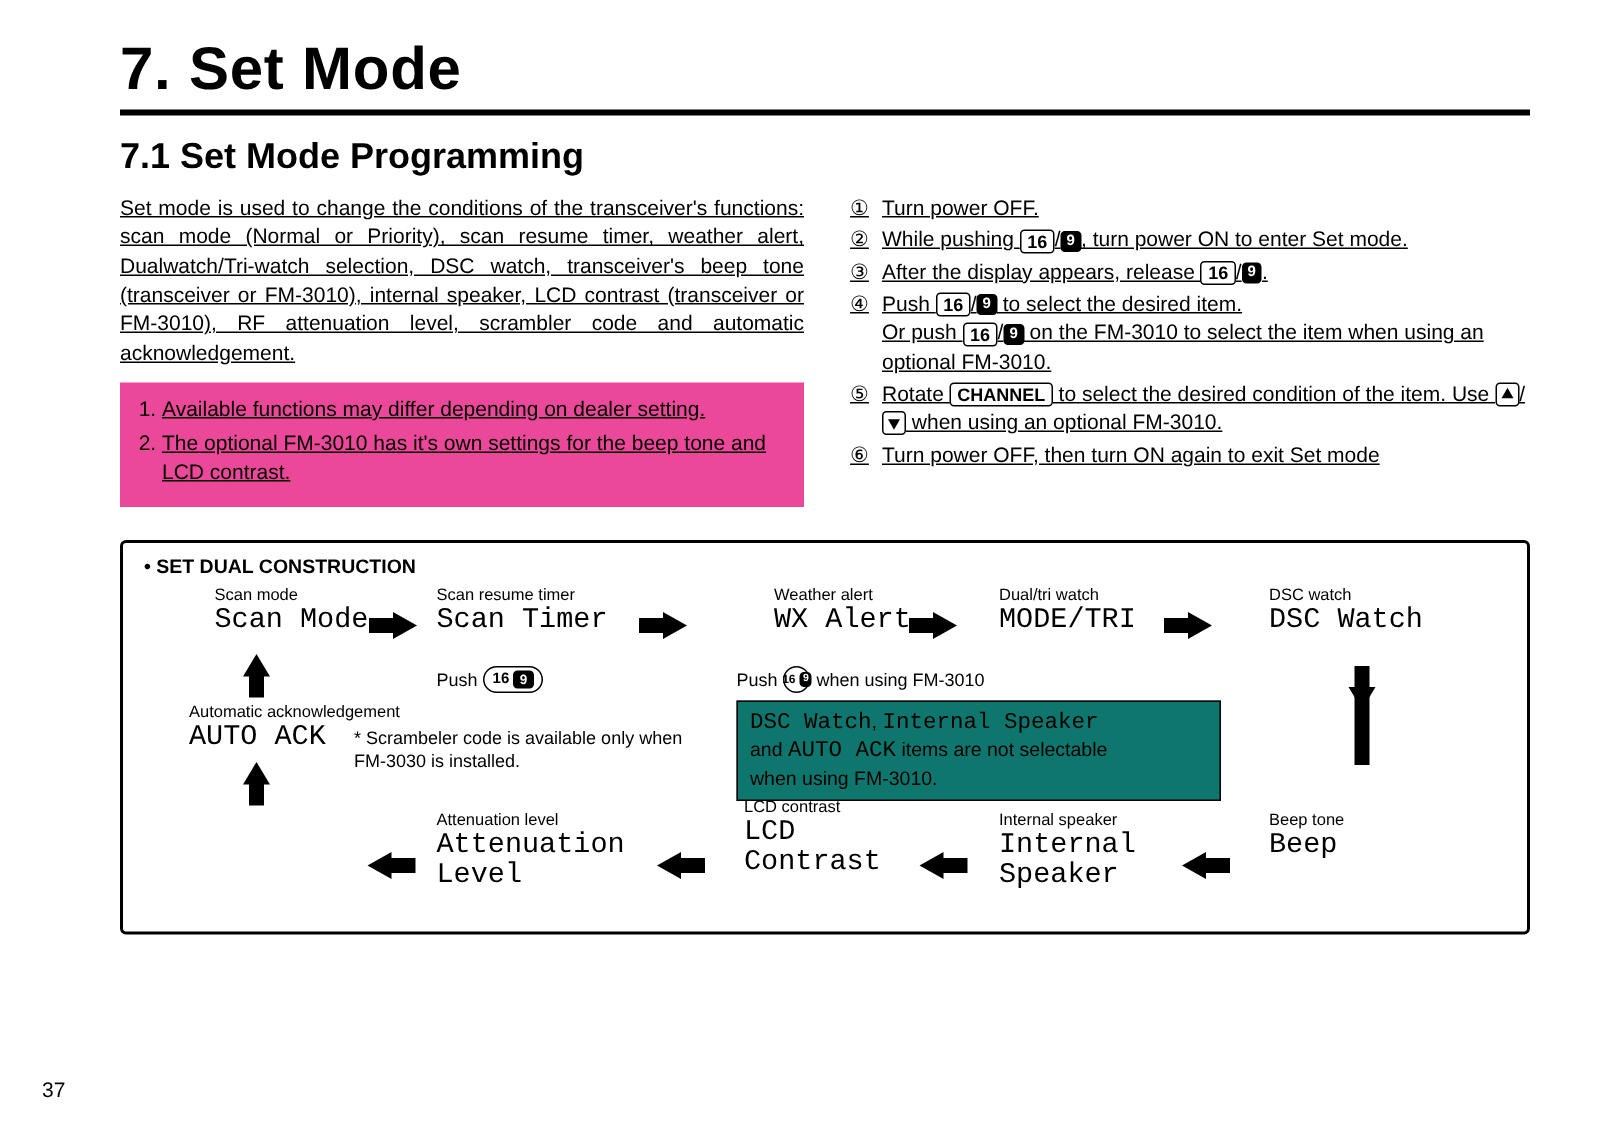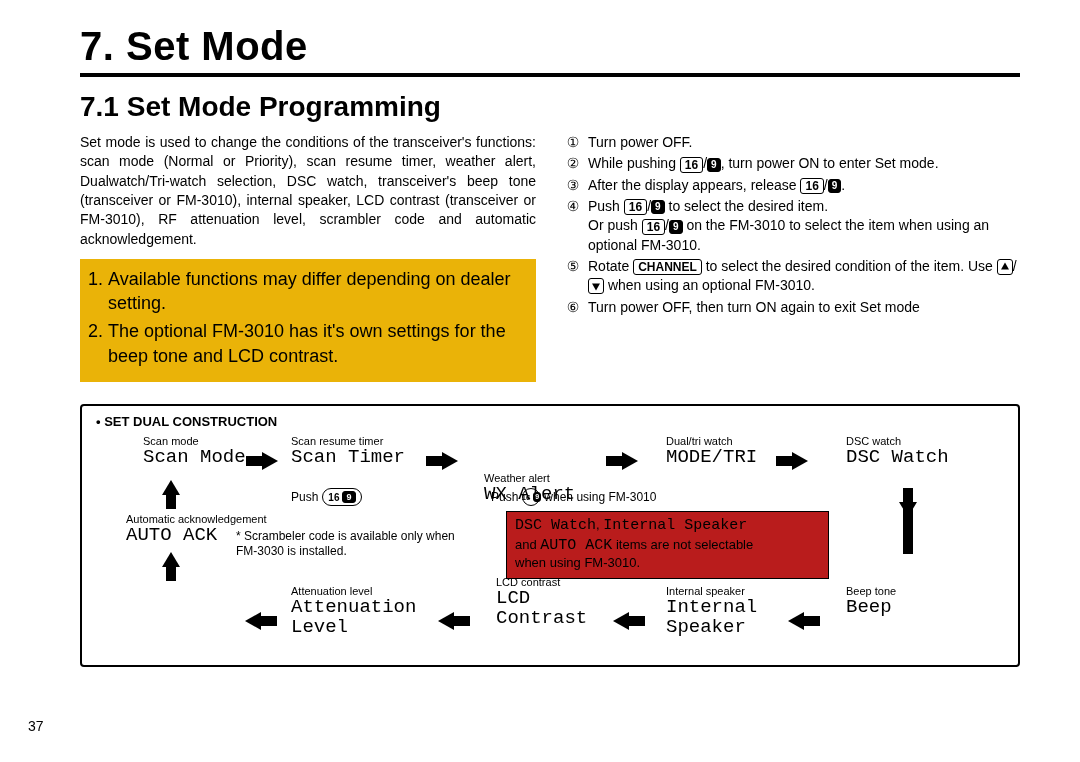--- a/index.html
+++ b/index.html
@@ -28,41 +28,42 @@
     font-weight: bold;
     margin: 4px 0 4px 0;
     letter-spacing: .5px;
   }
   .rule {
     border: none;
     border-top: 4px solid #000;
     margin: 2px 0 14px 0;
   }
   .section-title {
-    font-size: 28px;
+    font-size: 24px;
     font-weight: bold;
     margin: 0 0 10px 0;
   }
   .cols {
     display: flex;
     gap: 28px;
+    text-decoration: underline;
   }
   .col {
     flex: 1 1 0;
     font-size: 14px;
     line-height: 1.38;
   }
   .intro {
     text-align: justify;
     margin-bottom: 10px;
   }
   .notes-box {
-    background: #eab308;
+    background: #ec4899;
     padding: 8px 10px 10px 10px;
-    font-size: 18px;
+    font-size: 14px;
     line-height: 1.35;
   }
   .notes-box ol {
     margin: 0;
     padding-left: 18px;
   }
   .notes-box li { margin-bottom: 4px; }
   .steps { }
   .step {
     display: flex;
@@ -235,22 +236,21 @@
     height:16px;
     font-size:10px;
     font-weight:bold;
   }
   .note-sub {
     position:absolute;
     border:1.5px solid #000;
     padding:4px 8px 6px 8px;
     font-size:13px;
     line-height:1.3;
-    background:#b91c1c;
-    margin-left:15px;
+    background:#0f766e;
   }
   .scram-note {
     position:absolute;
     font-size:12px;
     line-height:1.25;
   }
   .lcd-inline {
     font-family:"Courier New",monospace;
     font-size:15px;
   }
@@ -329,21 +329,21 @@
         <div class="lcd">Scan Mode</div>
       </div>
       <div class="arr-right" style="left:150px; top:21px;"></div>
 
       <div class="cell" style="left:195px; top:2px;">
         <div class="small-label">Scan resume timer</div>
         <div class="lcd">Scan Timer</div>
       </div>
       <div class="arr-right" style="left:330px; top:21px;"></div>
 
-      <div class="cell" style="left:388px; top:2px;margin-top:37px;">
+      <div class="cell" style="left:420px; top:2px;">
         <div class="small-label">Weather alert</div>
         <div class="lcd">WX Alert</div>
       </div>
       <div class="arr-right" style="left:510px; top:21px;"></div>
 
       <div class="cell" style="left:570px; top:2px;">
         <div class="small-label">Dual/tri watch</div>
         <div class="lcd">MODE/TRI</div>
       </div>
       <div class="arr-right" style="left:680px; top:21px;"></div>

